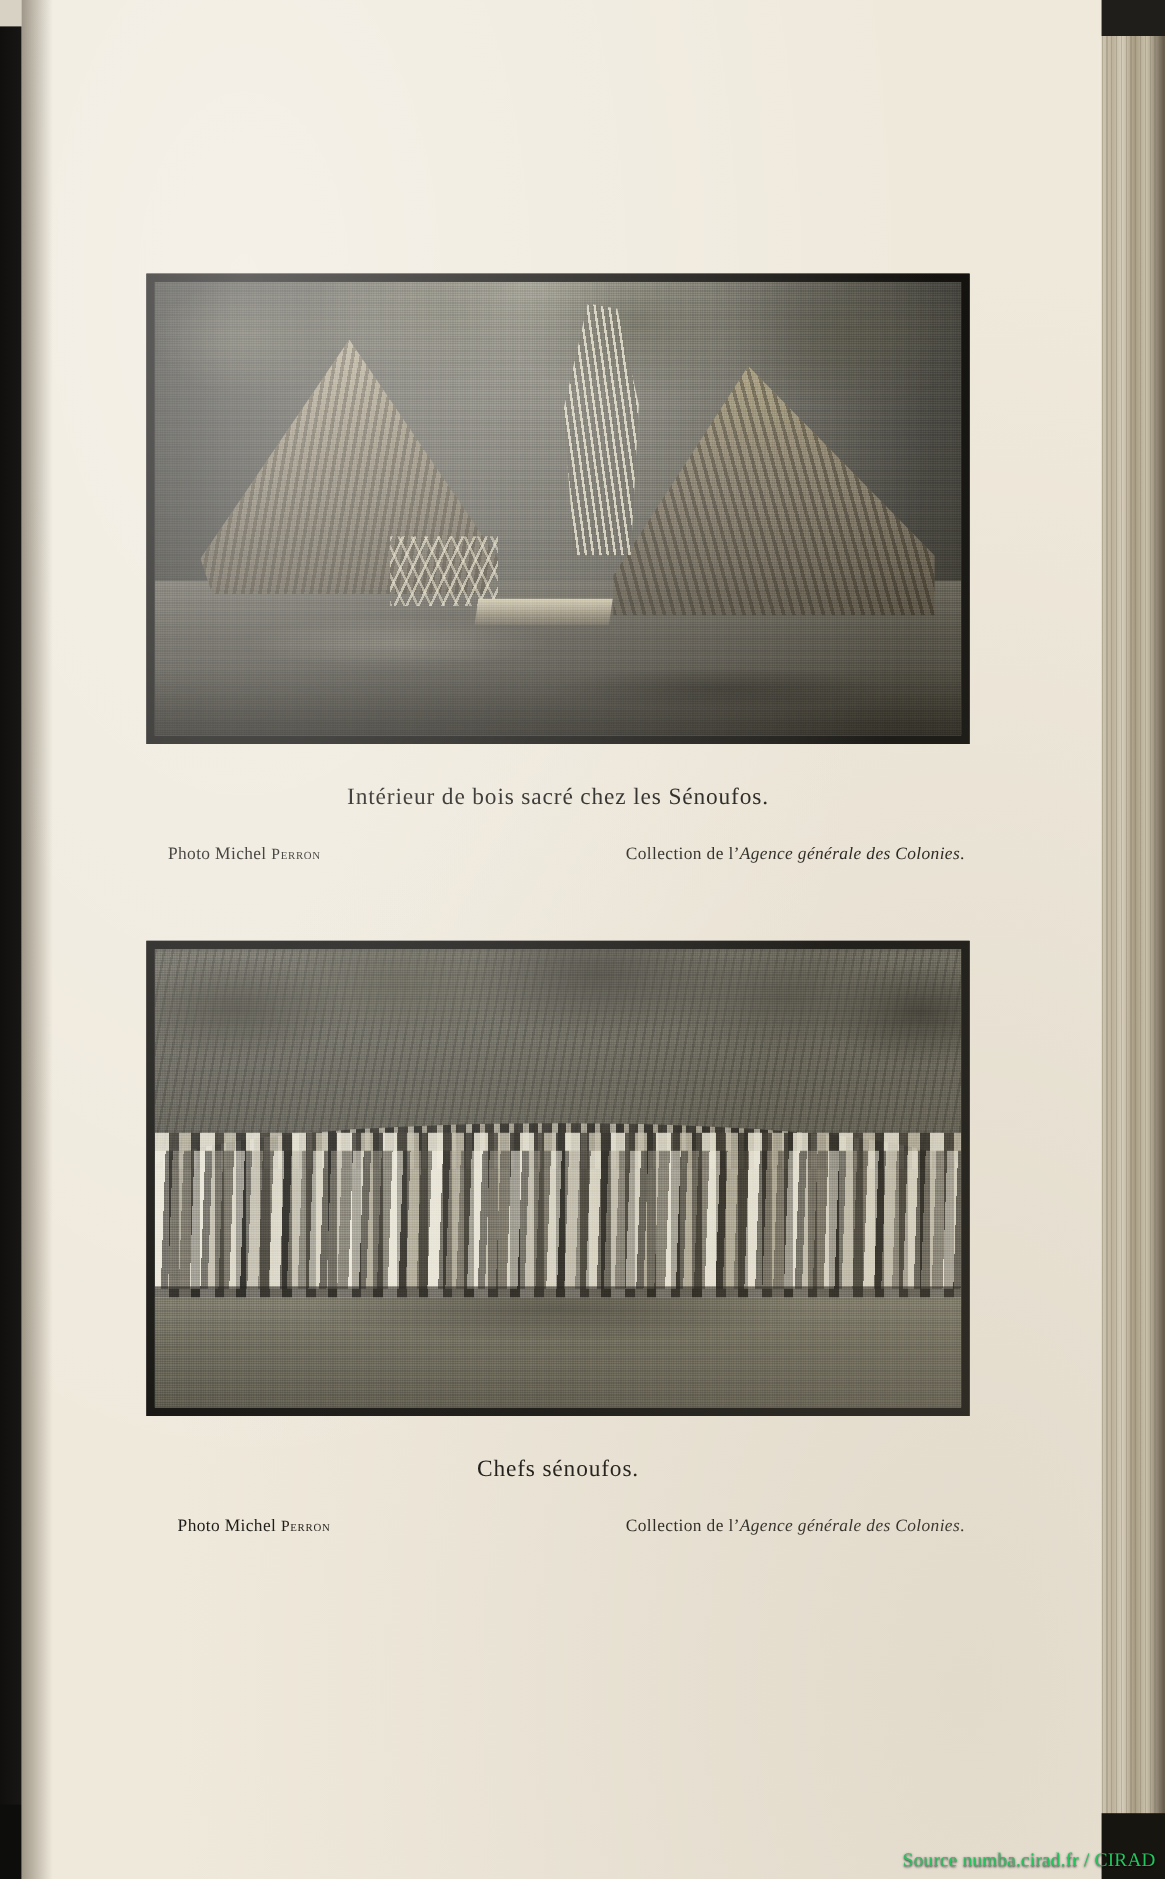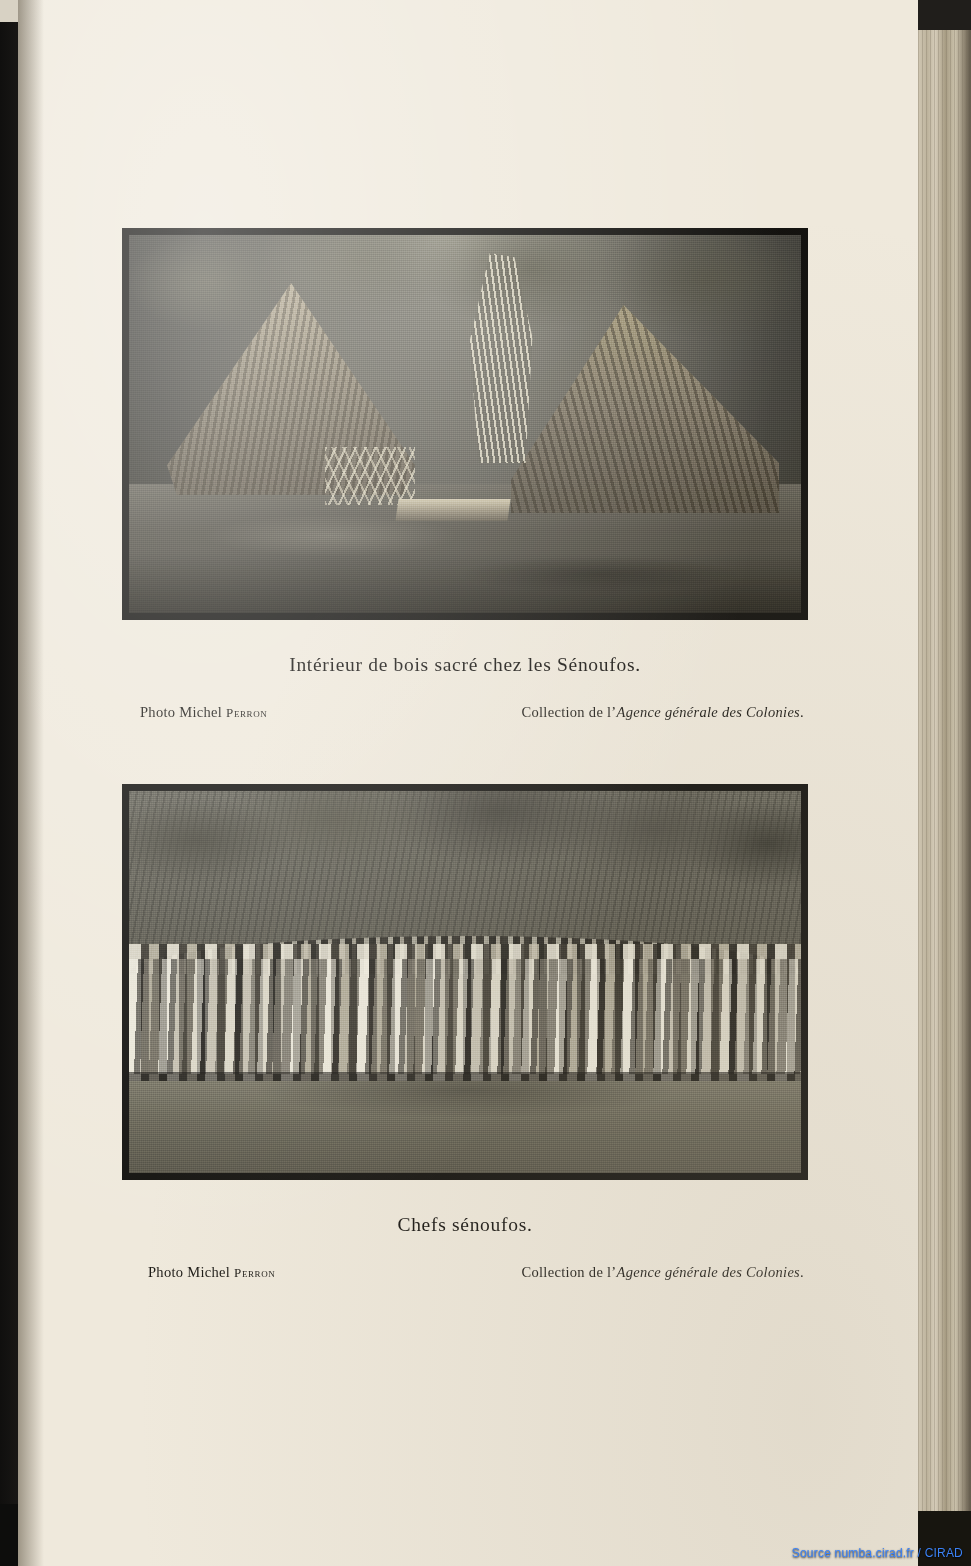--- a/index.html
+++ b/index.html
@@ -320,23 +320,23 @@
   .ital { font-style: italic; }
 
   
   .fig-2 .credit-left { padding-left: 26px; }
 
   
   .source-bar {
     position: absolute;
     right: 8px;
     bottom: 6px;
-    color: #3b82f6;
-    font-family: Liberation Sans, sans-serif;
-    font-size: 12px;
+    color: #22c55e;
+    font-family: Liberation Serif, serif;
+    font-size: 16px;
     letter-spacing: 0.2px;
     text-shadow: 0 1px 2px rgba(0,0,0,0.9);
     z-index: 30;
   }
 </style>
 </head>
 <body>
 
 <div class="scan-bg"></div>
 <div class="scan-bg-left"></div>

